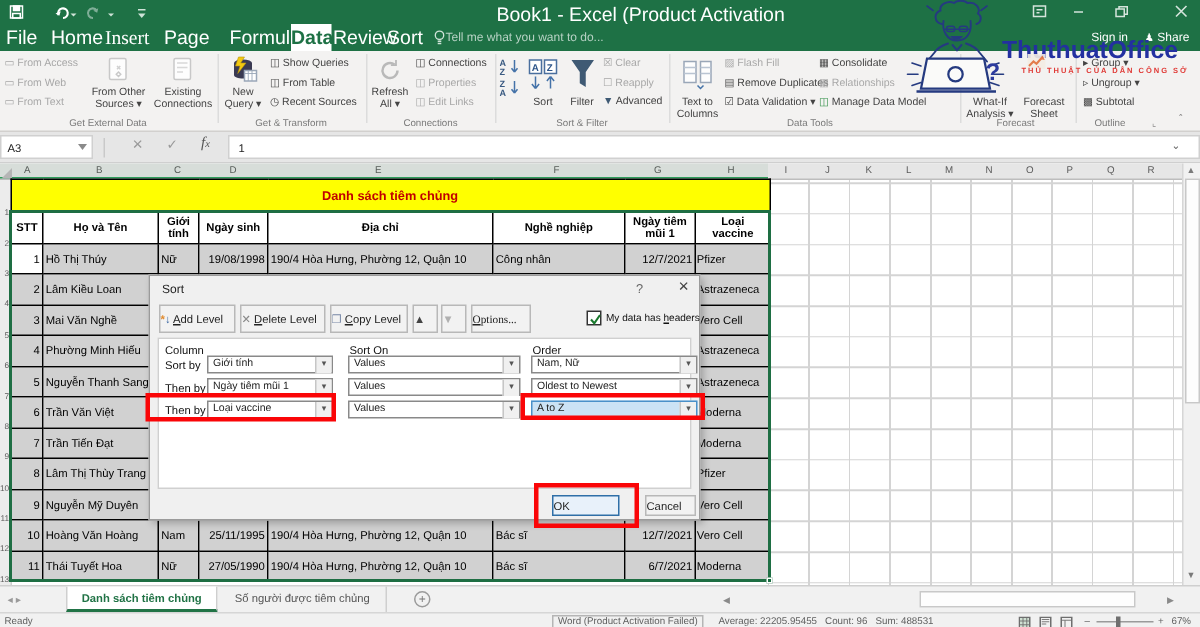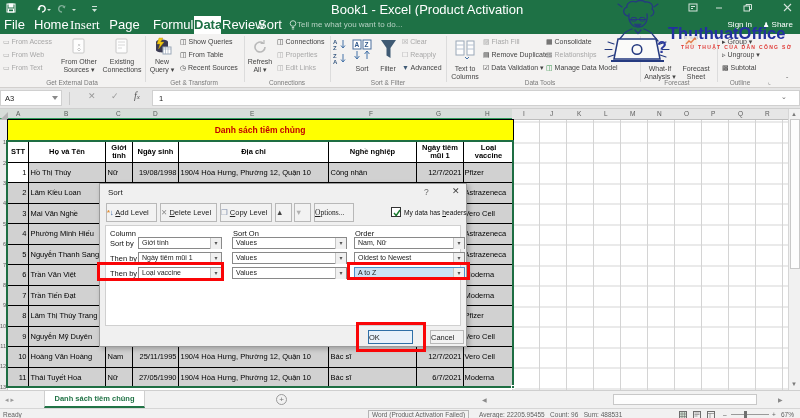--- a/index.html
+++ b/index.html
@@ -398,20 +398,21 @@
           <td>Moderna</td>
         </tr>
   </tbody>
     </table>
   <div class="abs" style="left:6px;top:31px;width:508px;height:248px;border:2px solid #1e6e43;pointer-events:none;"></div>
   <div class="abs" style="left:511px;top:276px;width:4px;height:4px;background:#1e6e43;border:1px solid #fff;"></div>
 </div>
 <div class="abs" id="tabstrip">
   <div class="abs" style="left:5px;top:5px;font-size:7px;color:#9a9a9a;">◂ ▸</div>
   <div class="abs" style="left:44px;top:0;width:101px;height:17px;background:#fff;border-bottom:2px solid #217346;font-size:7.5px;font-weight:bold;color:#217346;text-align:center;line-height:16px;border-left:1px solid #cfcfcf;border-right:1px solid #cfcfcf;">Danh sách tiêm chủng</div>
+  <div class="abs" style="left:146px;top:0;width:112px;height:17px;font-size:7.5px;color:#555;text-align:center;line-height:16px;border-right:1px solid #cfcfcf;">Số người được tiêm chủng</div>
   <div class="abs" style="left:276px;top:3px;width:11px;height:11px;border-radius:50%;border:1px solid #9a9a9a;color:#777;font-size:8px;line-height:10px;text-align:center;">+</div>
   <div class="abs" style="left:480px;top:3px;width:310px;height:12px;background:#f1f1f1;">
      <span class="abs" style="left:2px;top:2px;font-size:6px;color:#8a8a8a;">◀</span>
      <div class="abs" style="left:133px;top:0px;width:144px;height:11px;background:#fdfdfd;border:1px solid #c8c8c8;"></div>
      <span class="abs" style="left:298px;top:2px;font-size:6px;color:#8a8a8a;">▶</span>
   </div>
 </div>
 <div class="abs" id="statusbar">
   <span class="abs" style="left:3px;top:2px;">Ready</span>
   <span class="abs" style="left:368px;top:1px;border:1px solid #b5b5b5;padding:0 3px;line-height:7px;">Word (Product Activation Failed)</span>

